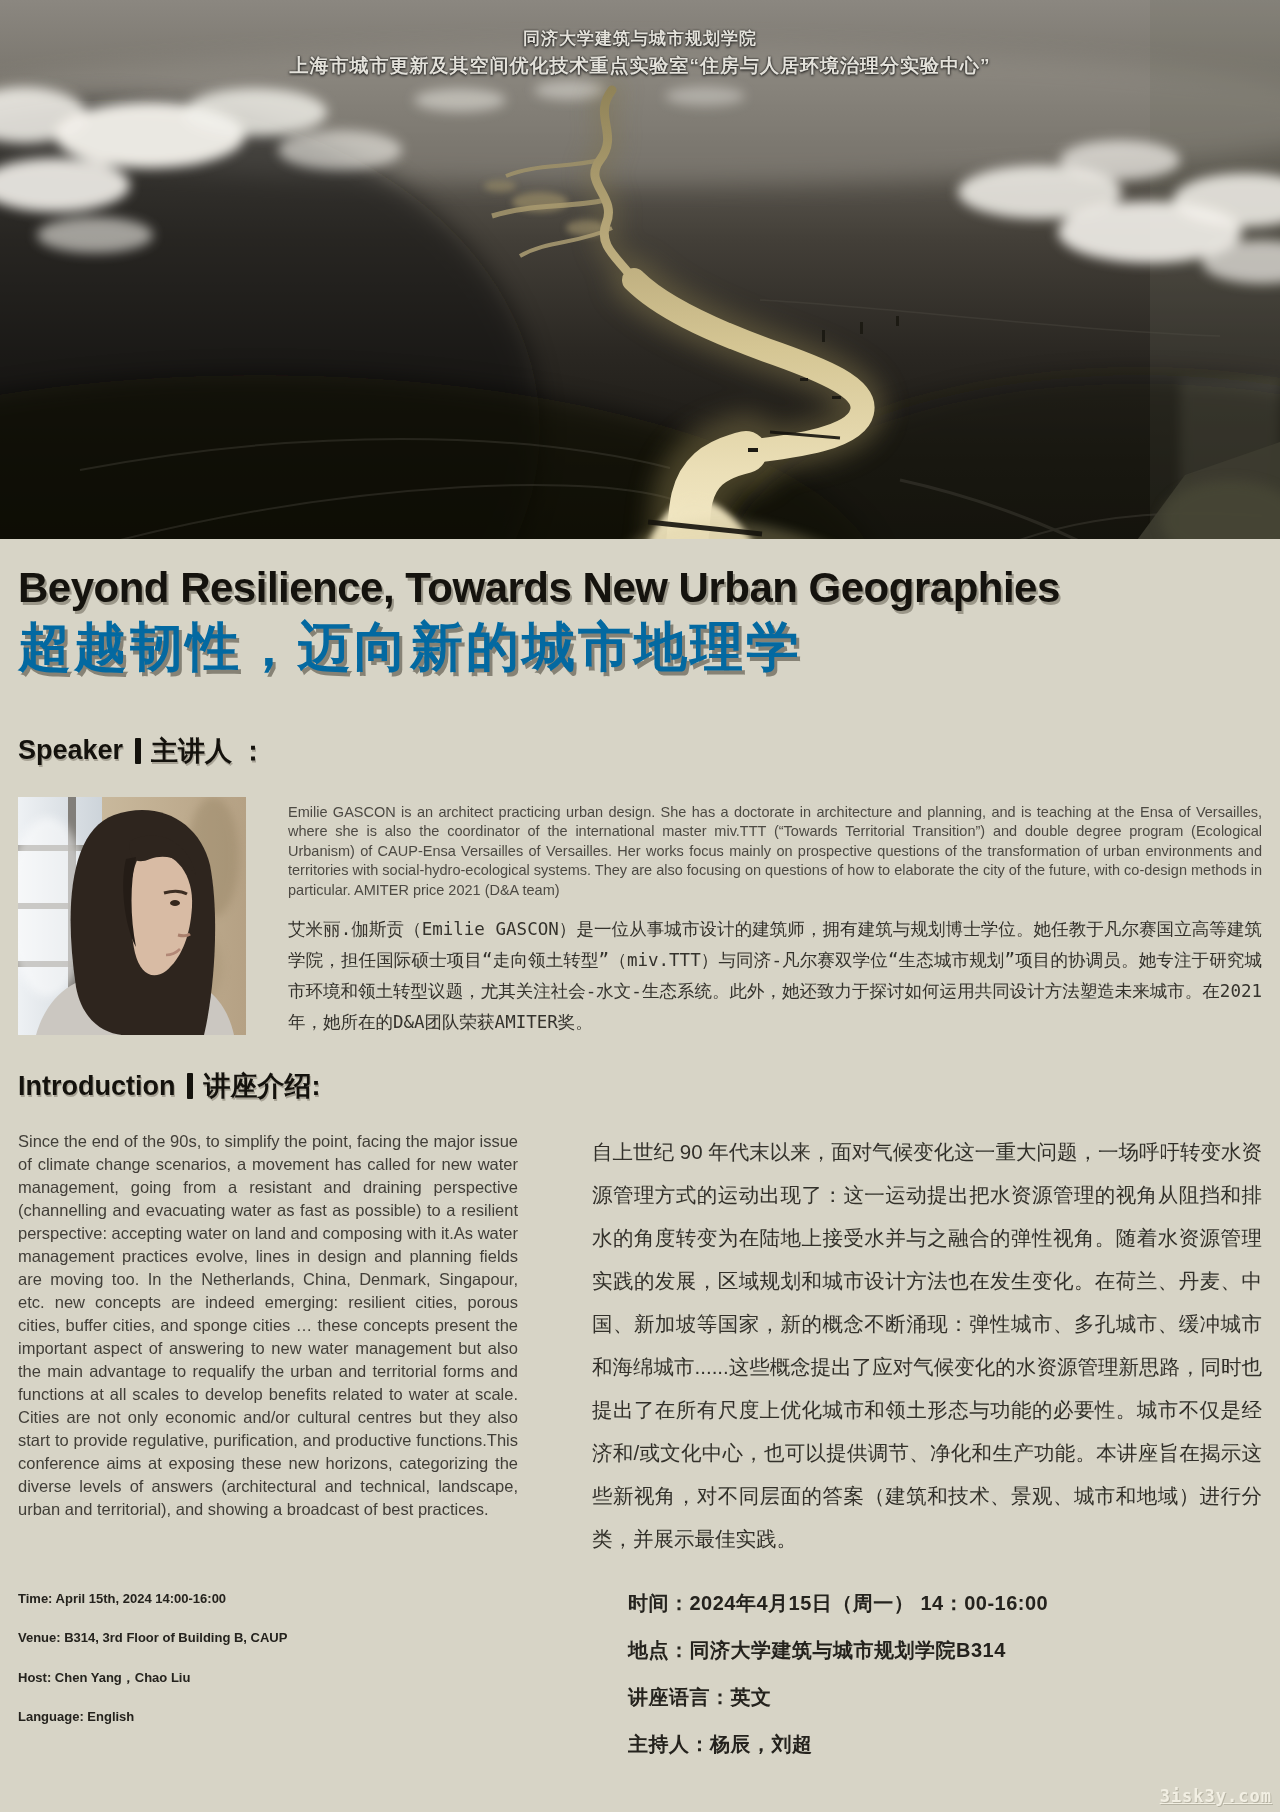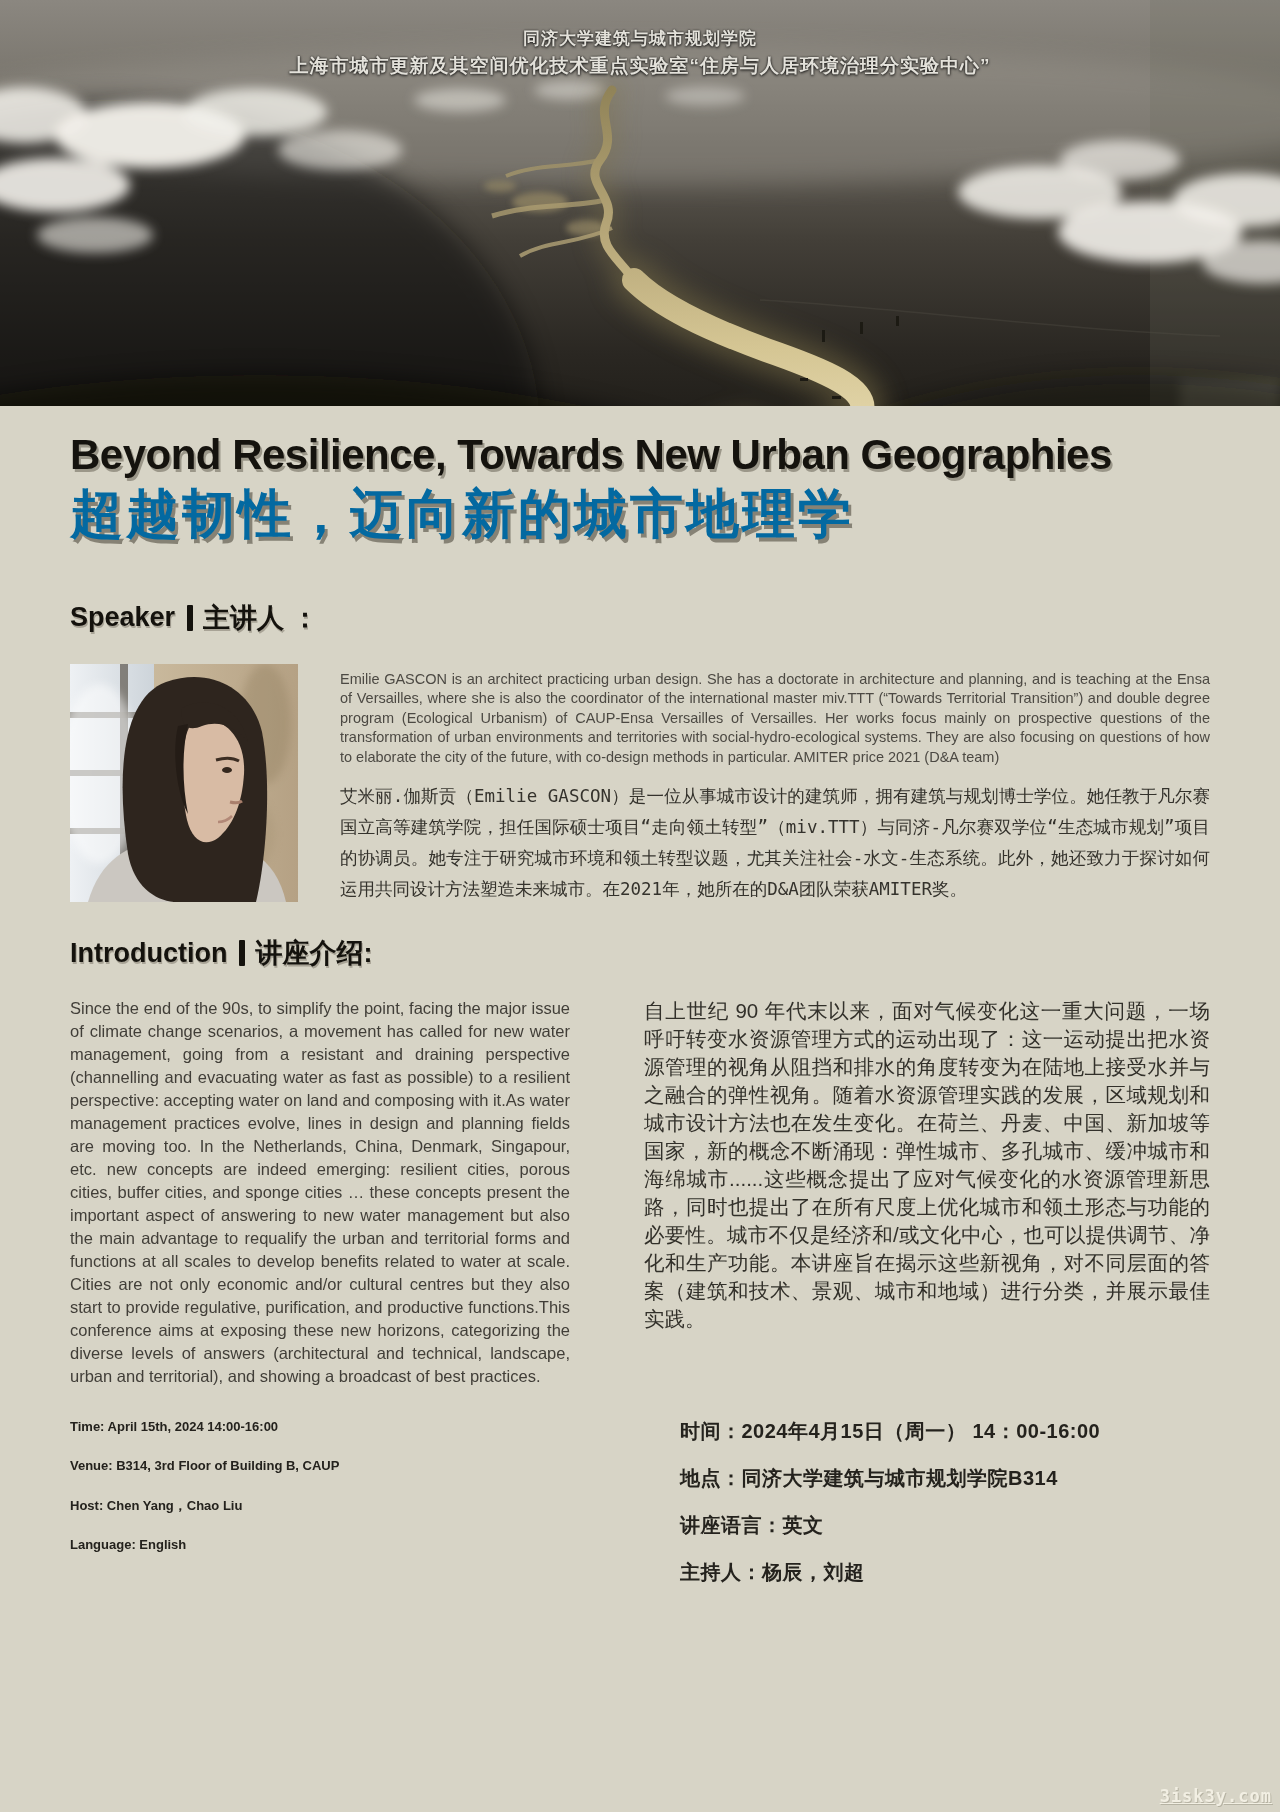--- a/index.html
+++ b/index.html
@@ -3,31 +3,31 @@
 <meta charset="utf-8">
 <style>
   html,body{margin:0;padding:0;}
   body{
     width:1280px;height:1812px;position:relative;overflow:hidden;
     background:#d7d4c6;
     font-family:"Liberation Sans","DejaVu Sans",sans-serif;
     color:#16140f;
   }
   
-  .hero{position:relative;width:1280px;height:406px;background:#0f172a;overflow:hidden;}
+  .hero{position:relative;width:1280px;height:539px;background:#0f172a;overflow:hidden;}
   .hero svg{position:absolute;inset:0;display:block;}
   .hero-caption{
     position:absolute;top:26px;left:0;width:100%;text-align:center;
     color:#e3e1da;text-shadow:0 1px 3px rgba(0,0,0,.9), 0 0 2px rgba(0,0,0,.6);
     line-height:1.5;
   }
   .hero-caption .l1{font-size:17px;font-weight:700;letter-spacing:1px;}
   .hero-caption .l2{font-size:19px;font-weight:700;letter-spacing:1px;}
   
-  .content{padding:0 70px;}
+  .content{padding:0 18px;}
   .title-en{
     margin:26px 0 0 0;font-size:42px;line-height:1.08;font-weight:800;
     letter-spacing:-0.5px;color:#15130e;
     text-shadow:2px 3px 0 rgba(105,100,87,.55);
     white-space:nowrap;
   }
   .title-zh{
     margin:8px 0 0 0;font-size:53px;line-height:1.1;font-weight:900;
     letter-spacing:3px;color:#0369a1;
     text-shadow:3px 4px 0 rgba(100,96,83,.7);
@@ -55,21 +55,21 @@
     font-size:17.5px;line-height:31px;text-align:justify;color:#34322c;
     margin:14px 0 0 0;
   }
   .intro-heading{margin-top:30px;}
   .intro-cols{display:flex;margin-top:26px;gap:74px;}
   .intro-en{
     flex:0 0 500px;width:500px;font-size:16.5px;line-height:23px;
     text-align:justify;color:#413e38;
   }
   .intro-zh{
-    flex:1;min-width:0;font-size:20.5px;line-height:28px;
+    flex:1;min-width:0;font-size:20.5px;line-height:43px;
     text-align:justify;color:#32302a;
   }
   .details-row{display:flex;margin-top:32px;gap:110px;}
   .details-en{flex:0 0 500px;}
   .details-zh{flex:1;}
   .detail-line{
     font-size:13px;font-weight:700;color:#24221d;margin:0 0 25px 0;line-height:1.1;
   }
   .details-zh .detail-line{font-size:20px;letter-spacing:.5px;}
   .watermark{

